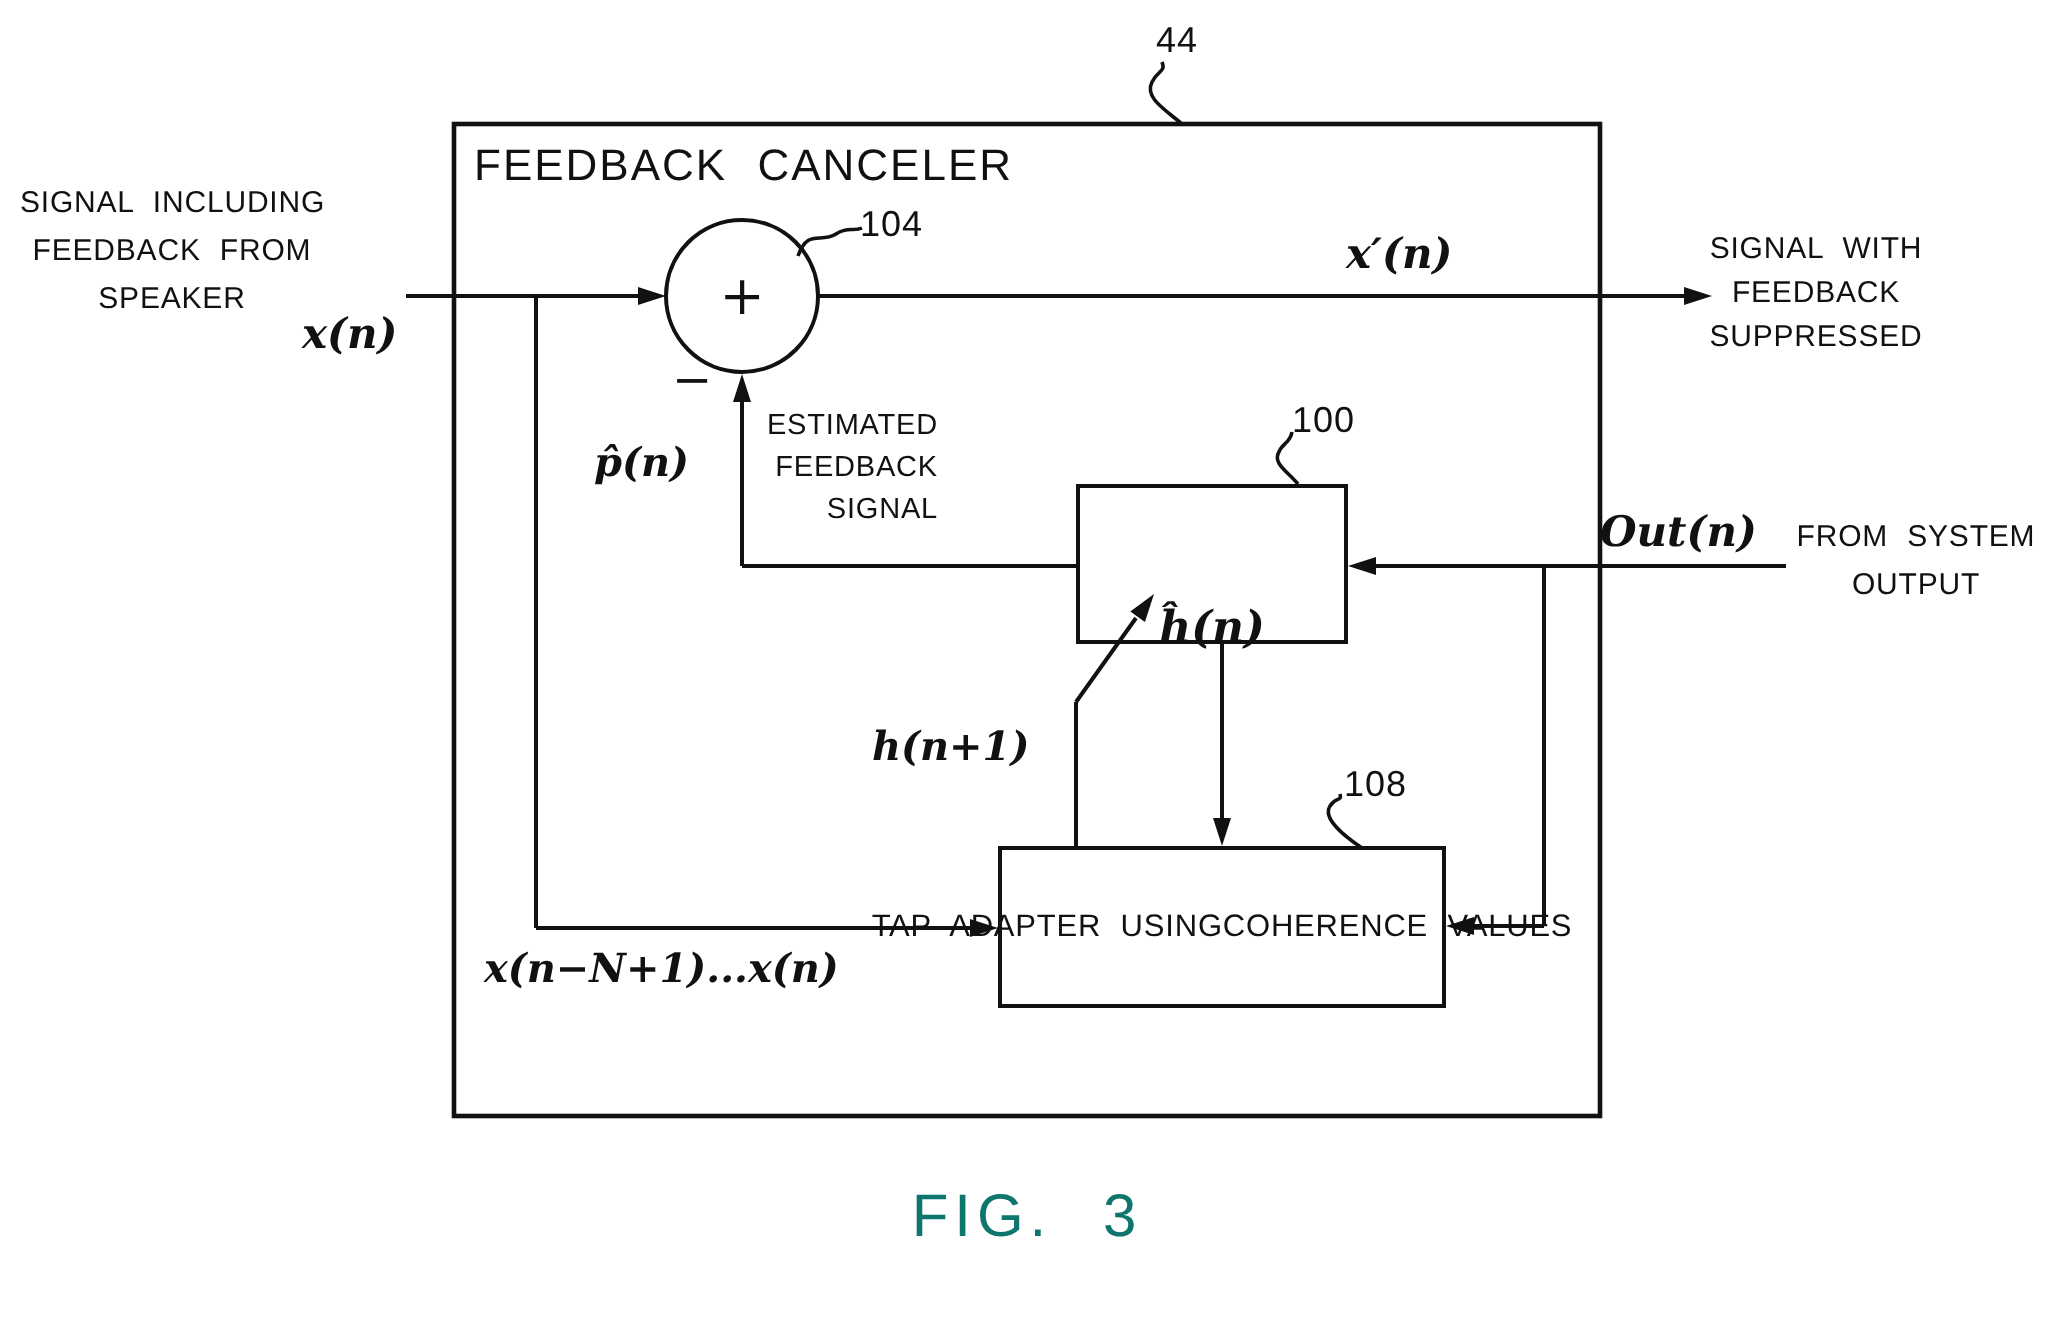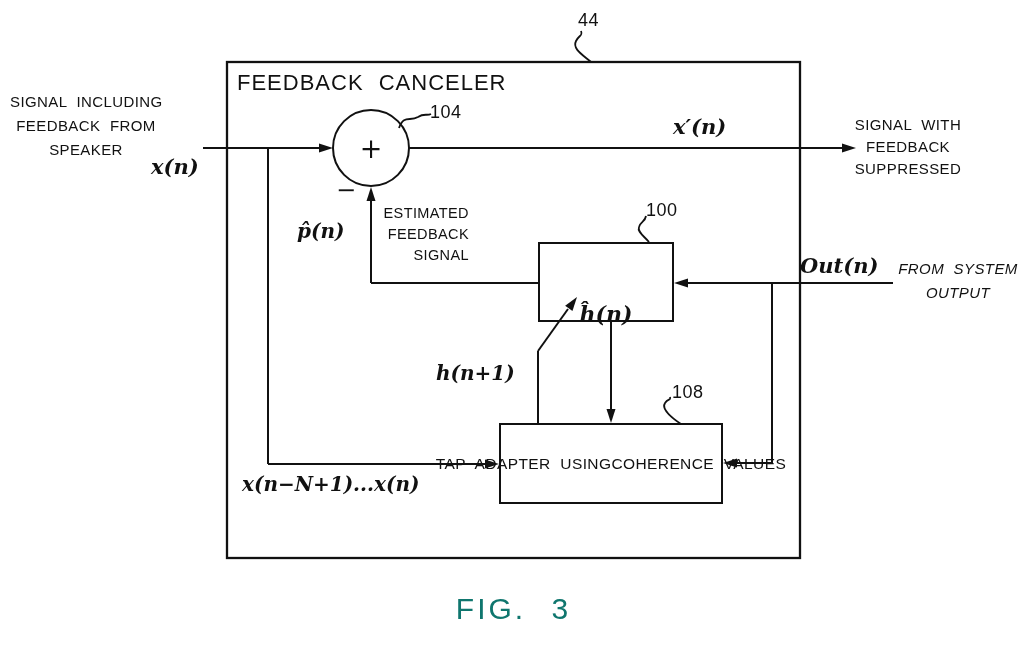--- a/index.html
+++ b/index.html
@@ -101,21 +101,21 @@
   <div class="abs caps center" style="left:379px;top:203px;width:90px;line-height:21px;font-size:14.5px;text-align:right;">
     <div>ESTIMATED</div>
     <div>FEEDBACK</div>
     <div>SIGNAL</div>
   </div>
 
   <div class="abs mathv" style="left:539px;top:243px;width:134px;height:78px;display:flex;
        align-items:center;justify-content:center;font-size:22px;margin-top:32px;">ĥ(n)</div>
 
   <div class="abs mathv" style="left:800px;top:253px;font-size:21px;">Out(n)</div>
-  <div class="abs caps center" style="left:897px;top:257px;width:122px;line-height:24px;font-style:italic;">
+  <div class="abs caps center" style="left:897px;top:257px;width:122px;line-height:24px;">
     <div>FROM SYSTEM</div>
     <div>OUTPUT</div>
   </div>
 
   <div class="abs mathv" style="left:436px;top:361px;">h(n+1)</div>
 
   <div class="abs caps center" style="left:500px;top:424px;width:222px;height:79px;display:flex;
        flex-direction:row;align-items:center;justify-content:center;line-height:22px;font-size:15.5px;">
     <div>TAP ADAPTER USING</div>
     <div>COHERENCE VALUES</div>

